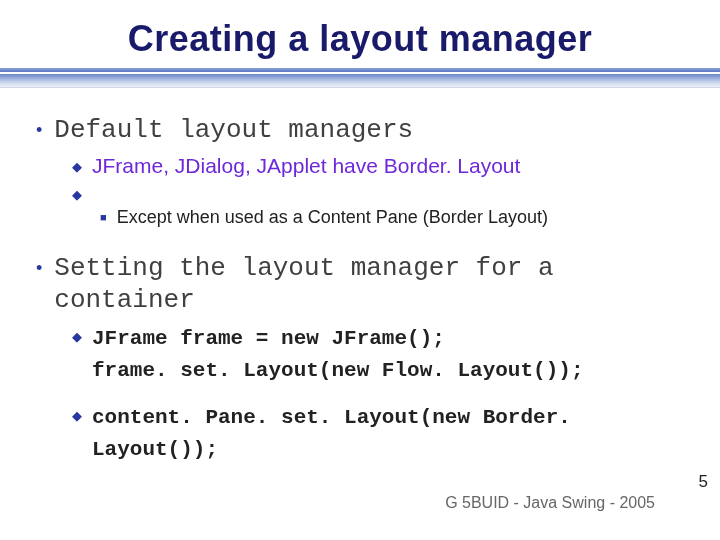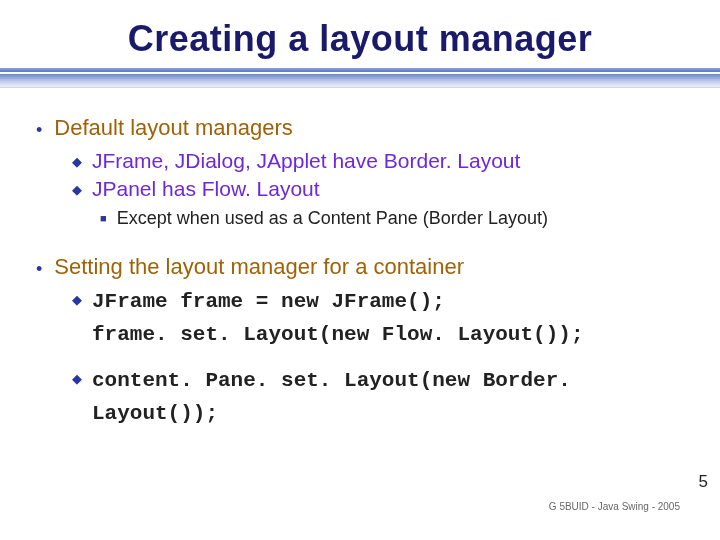--- a/index.html
+++ b/index.html
@@ -7,33 +7,33 @@
   .slide { width: 720px; height: 520px; position: relative; background: #fff; }
   .title { font-size: 36px; font-weight: bold; color: #1a1a6a; text-align: center; padding: 18px 0 8px 0; letter-spacing: 0.5px; }
   .divider { width: 100%; height: 20px; }
   .divider .bar1 { height: 4px; background: linear-gradient(to bottom, #8aa0d8, #5a78c0); }
   .divider .gap { height: 2px; background: #fff; }
   .divider .bar2 { height: 14px; background: linear-gradient(to bottom, #6a85c8, #c5d0ea 60%, #eef1fa); border-bottom: 1px solid #d0d5e8; }
   .content { padding: 26px 36px 0 36px; }
   .l1 { list-style: none; margin-bottom: 22px; }
   .l1-item { display: flex; align-items: flex-start; margin-bottom: 4px; }
   .l1-bullet { color: #2838a0; font-size: 18px; margin-right: 12px; margin-top: 6px; }
-  .l1-text { font-size: 22px; color: #a16207; line-height: 1.25; }
+  .l1-text { font-size: 26px; color: #404040; line-height: 1.25; font-family: Liberation Mono, monospace; }
   .l2 { list-style: none; padding-left: 36px; margin-top: 6px; }
   .l2-item { display: flex; align-items: flex-start; margin-bottom: 2px; }
   .l2-bullet { color: #2838a0; font-size: 13px; margin-right: 10px; margin-top: 6px; }
   .l2-text { font-size: 21px; color: #6d28d9; line-height: 1.28; }
   .l3 { list-style: none; padding-left: 28px; margin-top: 4px; margin-bottom: 6px; }
   .l3-item { display: flex; align-items: flex-start; }
   .l3-bullet { color: #2838a0; font-size: 11px; margin-right: 10px; margin-top: 5px; }
   .l3-text { font-size: 18px; color: #222; line-height: 1.3; }
   .mono { font-family: "Courier New", Courier, monospace; font-weight: bold; font-size: 21px; line-height: 1.55; color: #222; }
   .code-block { padding-left: 0; }
   .l2-code { margin-bottom: 14px; }
-  .footer { position: absolute; bottom: 8px; right: 40px; font-size: 10px; color: #666; margin-left: 36px; }
+  .footer { position: absolute; bottom: 8px; right: 65px; font-size: 16px; color: #666; margin-left: 36px; }
   .pagenum { position: absolute; bottom: 28px; right: 12px; font-size: 17px; color: #222; }
 </style>
 </head>
 <body>
 
 <div class="slide">
   <div class="title">Creating a layout manager</div>
   <div class="divider">
     <div class="bar1"></div>
       <div class="gap"></div>
@@ -47,21 +47,20 @@
         <span class="l1-bullet">•</span>
         <span class="l1-text">Default layout managers</span>
       </li>
       <ul class="l2">
         <li class="l2-item">
           <span class="l2-bullet">◆</span>
           <span class="l2-text">JFrame, JDialog, JApplet have Border. Layout</span>
         </li>
         <li class="l2-item">
           <span class="l2-bullet">◆</span>
-          <span class="l2-text">JPanel has Flow. Layout</span>
         </li>
         <ul class="l3">
           <li class="l3-item">
             <span class="l3-bullet">■</span>
             <span class="l3-text">Except when used as a Content Pane (Border Layout)</span>
           </li>
         </ul>
       </ul>
     </ul>
 

